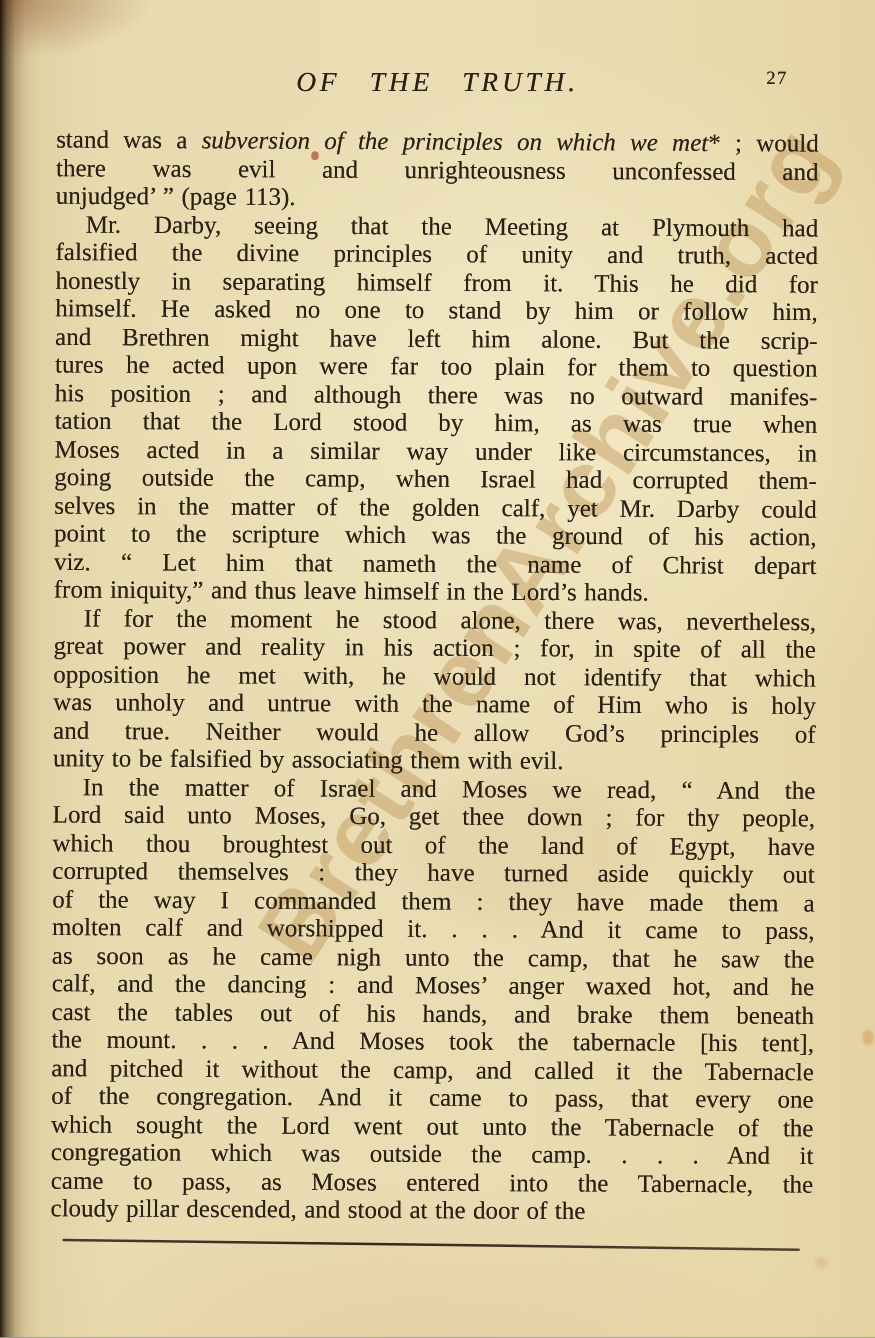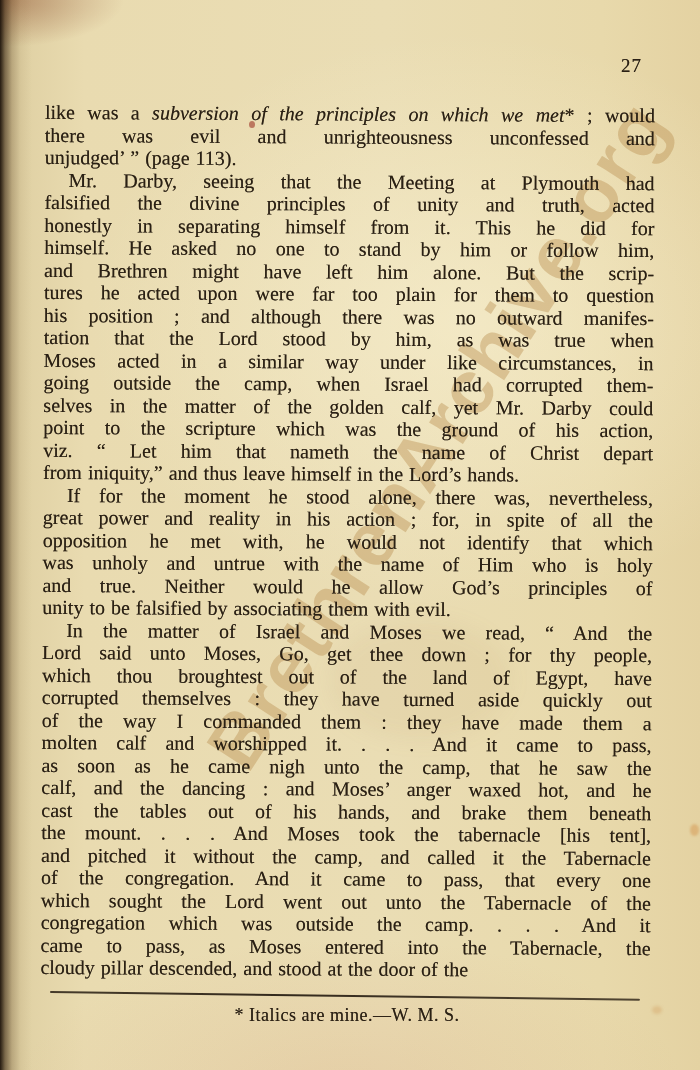--- a/index.html
+++ b/index.html
@@ -36,21 +36,21 @@
   .content { position: absolute; inset: 0; z-index: 2; }
   .running-header {
     position: absolute; top: 53px; left: 45px; right: 45px; height: 26px;
     text-align: center;
   }
   .header-title {
     font-style: italic; font-size: 22px; letter-spacing: 3px; word-spacing: 15px;
     text-shadow: 0 0 0.5px rgba(42,32,20,0.65);
   }
   .page-number {
-    position: absolute; top: 55px; right: 58px; font-size: 19px;
+    position: absolute; top: 55px; right: 70px; font-size: 15px;
     letter-spacing: 1px; text-shadow: 0 0 0.5px rgba(42,32,20,0.65);
   }
   .body-text {
     position: absolute; top: 101px; left: 45px; width: 610px;
     transform: rotate(0.3deg); transform-origin: 0 0;
   }
   .line {
     font-size: 20px; height: 22.5px; line-height: 22.5px;
     text-align: justify; text-align-last: justify;
     word-spacing: 1px;
@@ -85,25 +85,28 @@
 <body>
 
 <div class="page">
 
   <div class="blotch"></div>
 
   <div class="watermark">BrethrenArchive.org</div>
 
   <div class="content">
 
+    <div class="running-header">
+      <span class="header-title">OF THE TRUTH.</span>
+    </div>
 
     <div class="page-number">27</div>
 
     <div class="body-text">
-        <div class="line"><span>like was a </span><span class="it">subversion of the principles on which we met</span><span>* ; would</span></div>
+        <div class="line"><span>stand was a </span><span class="it">subversion of the principles on which we met</span><span>* ; would</span></div>
         <div class="line">there was evil and unrighteousness unconfessed and</div>
         <div class="line para-last">unjudged’ ” (page 113).</div>
         <div class="line indent">Mr. Darby, seeing that the Meeting at Plymouth had</div>
         <div class="line">falsified the divine principles of unity and truth, acted</div>
         <div class="line">honestly in separating himself from it.  This he did for</div>
         <div class="line">himself.  He asked no one to stand by him or follow him,</div>
         <div class="line">and Brethren might have left him alone.  But the scrip-</div>
         <div class="line">tures he acted upon were far too plain for them to question</div>
         <div class="line">his position ; and although there was no outward manifes-</div>
         <div class="line">tation that the Lord stood by him, as was true when</div>
@@ -132,21 +135,20 @@
         <div class="line">and pitched it without the camp, and called it the Tabernacle</div>
         <div class="line">of the congregation.  And it came to pass, that every one</div>
         <div class="line">which sought the Lord went out unto the Tabernacle of the</div>
         <div class="line">congregation which was outside the camp. . . . And it</div>
         <div class="line">came to pass, as Moses entered into the Tabernacle, the</div>
         <div class="line para-last">cloudy pillar descended, and stood at the door of the</div>
       </div>
 
     <div class="footnote-rule"></div>
 
-    <div class="footnote">* Italics are mine.—W. M. S.</div>
 
   </div>
 
   <div class="speck speck-red"></div>
   <div class="speck speck-right"></div>
   <div class="speck speck-brow"></div>
 
   <div class="binding-shadow"></div>
 
 </div>

